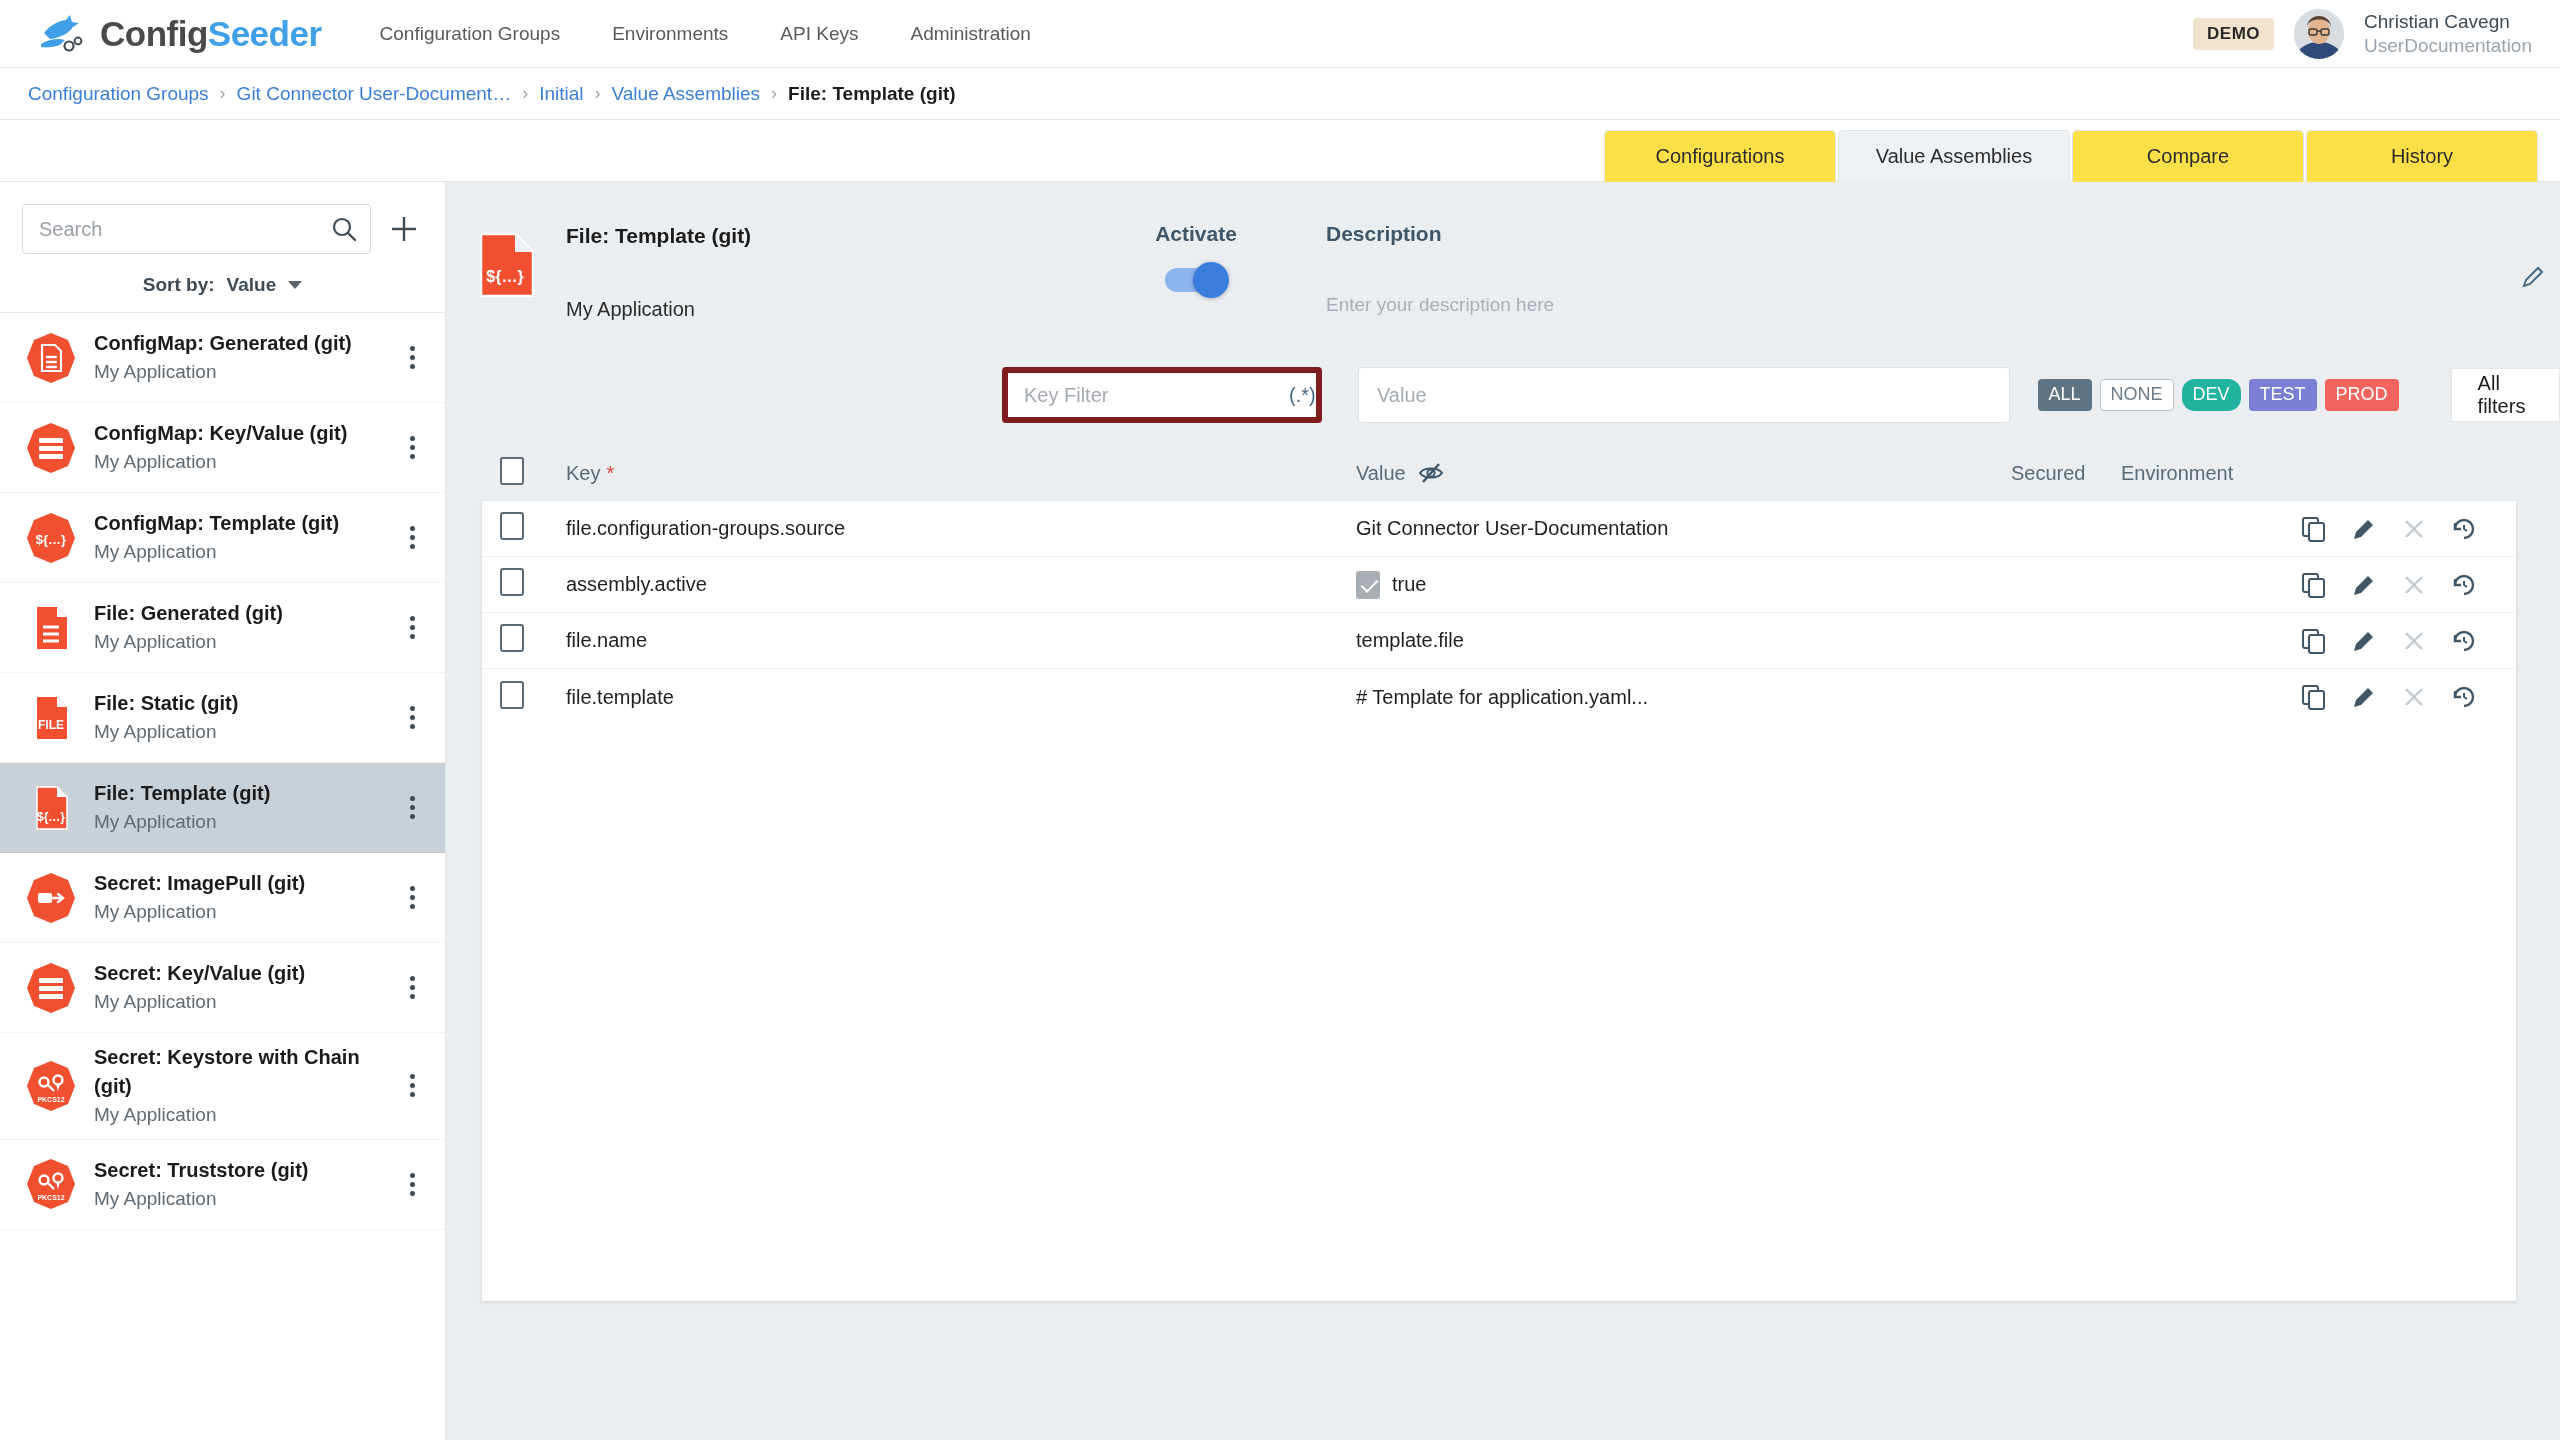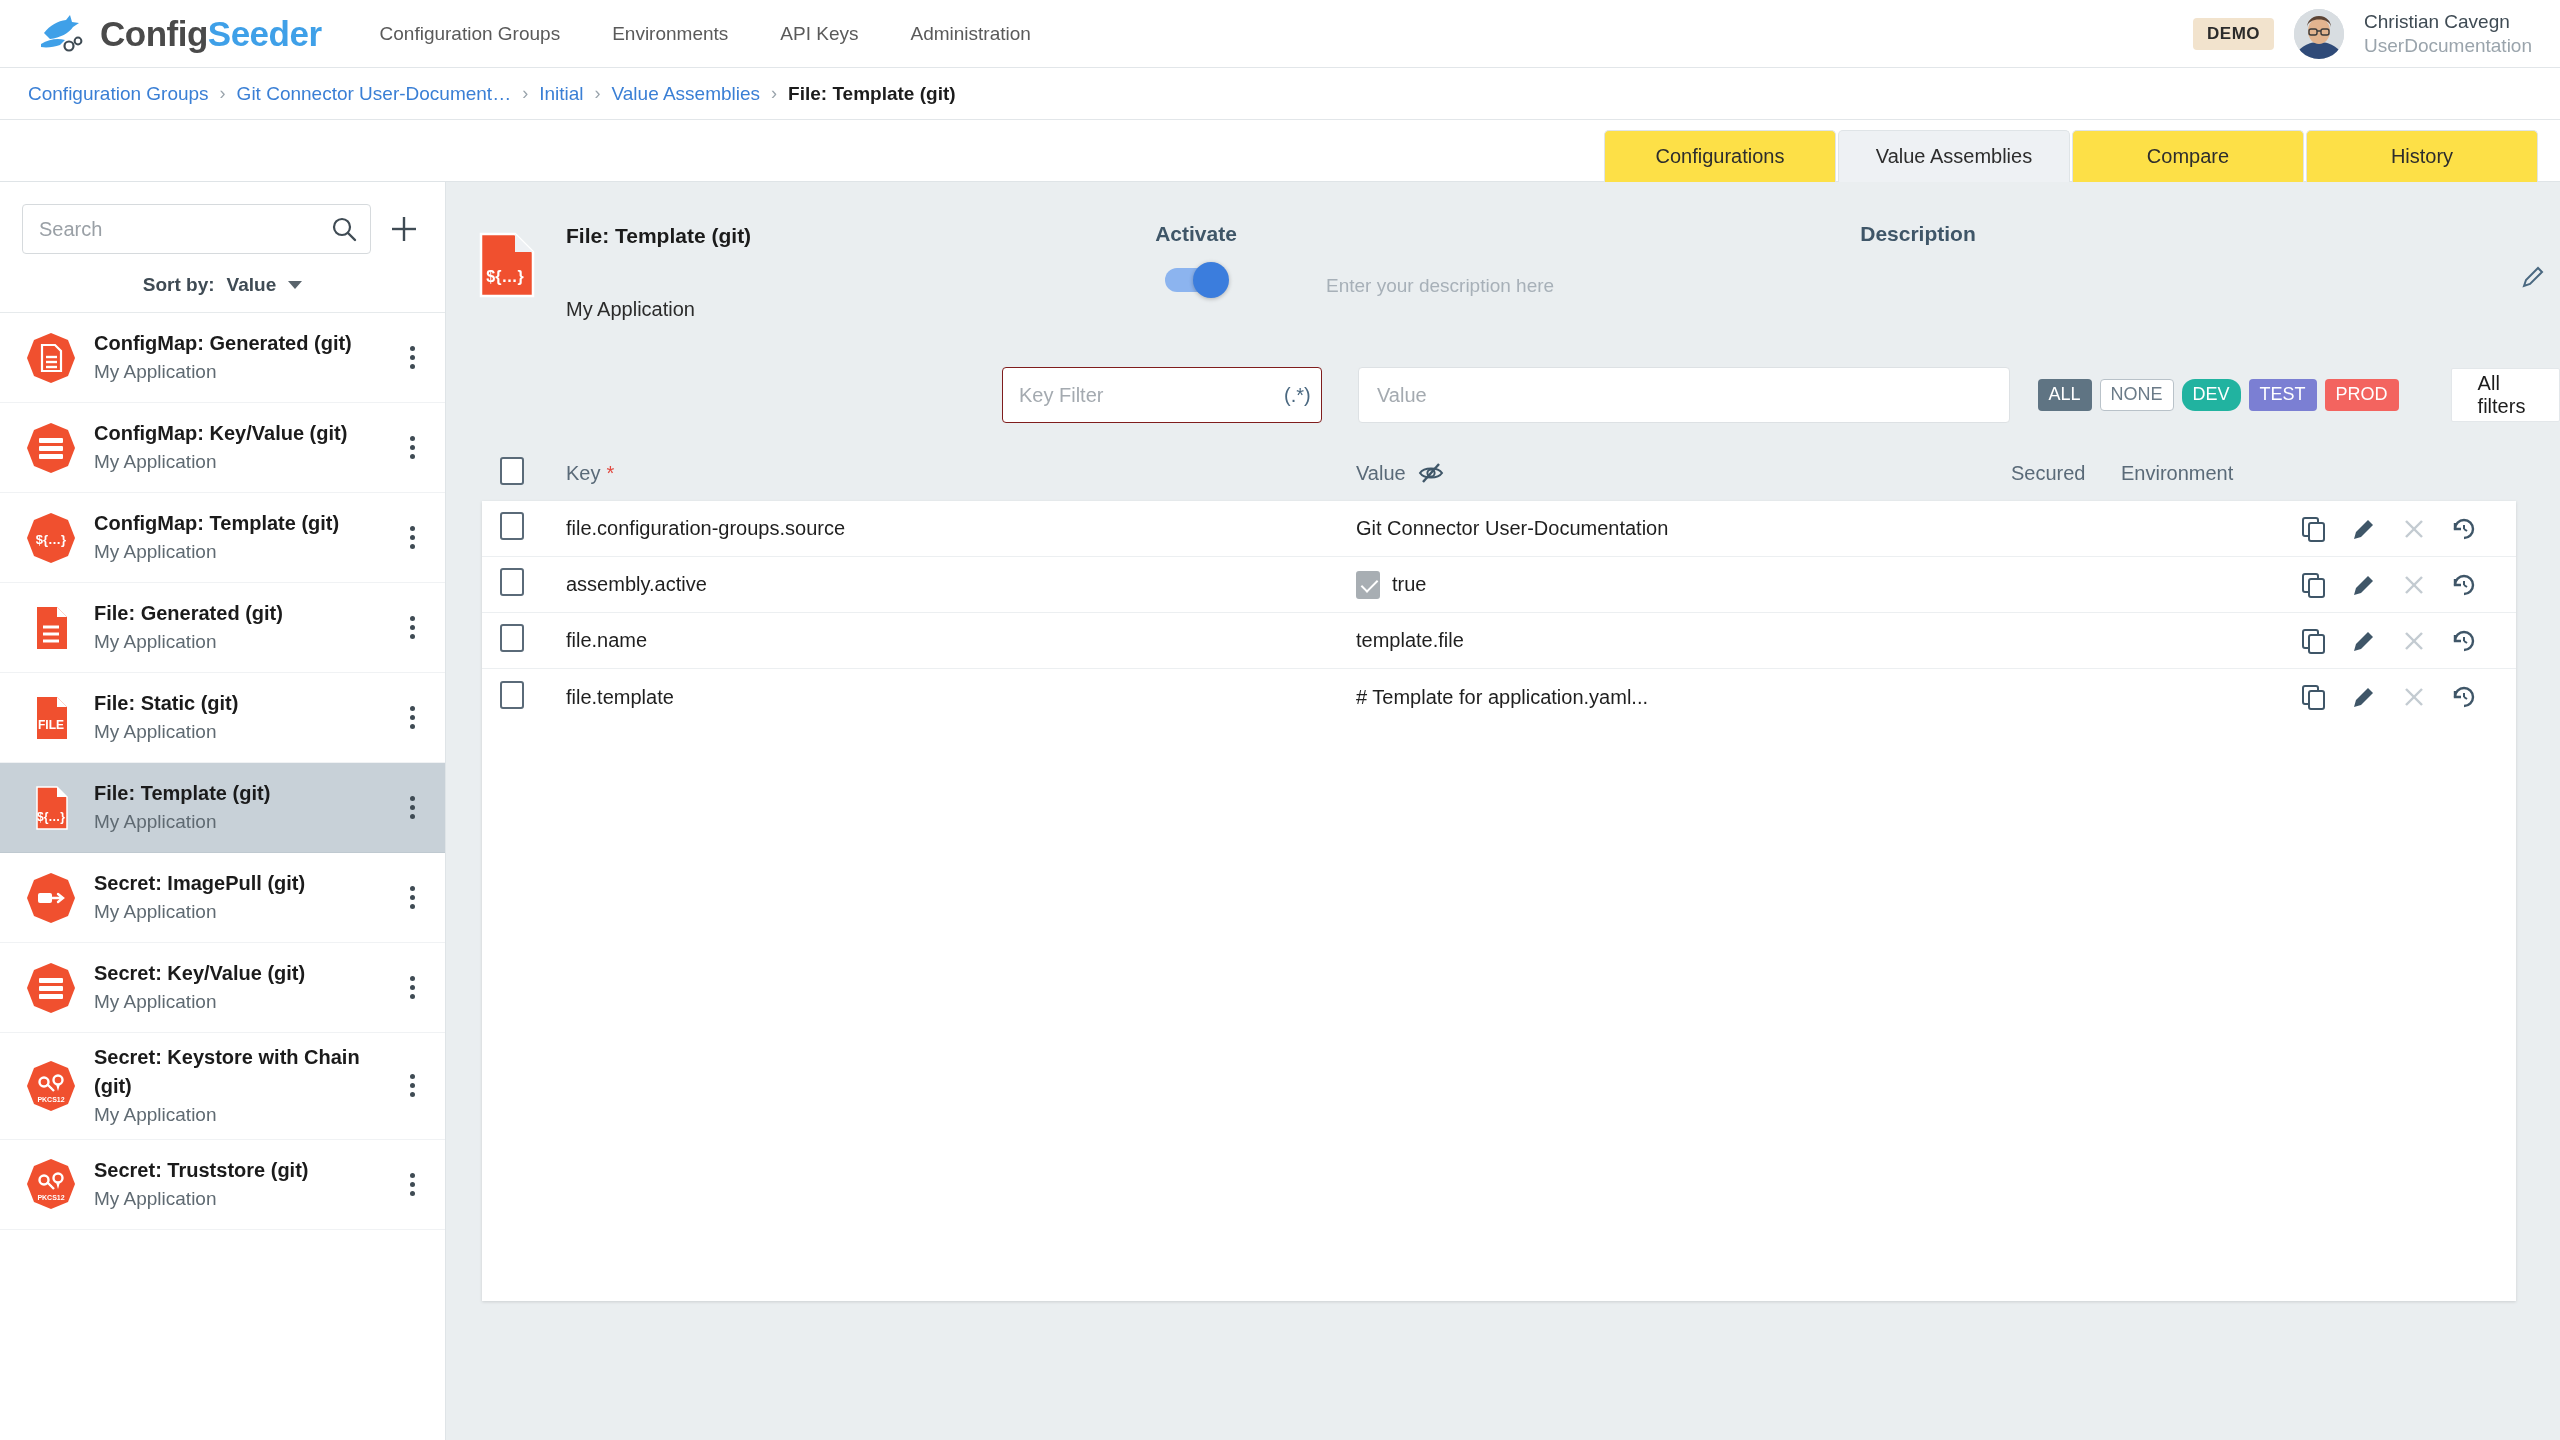--- a/index.html
+++ b/index.html
@@ -172,32 +172,32 @@
     background: #8cb4ef; position: relative; margin: 0 auto;
     cursor: pointer;
   }
   .toggle .knob {
     position: absolute; right: -2px; top: -6px;
     width: 36px; height: 36px; border-radius: 50%;
     background: #3b7ddd;
     box-shadow: 0 1px 4px rgba(0,0,0,.25);
   }
   .dh-desc { flex: 1; padding-top: 4px; padding-right: 50px; position: relative; }
-  .dh-desc .dh-section-label { text-align: center; margin-bottom: 29px; }
+  .dh-desc .dh-section-label { text-align: left; margin-bottom: 48px; }
   .desc-placeholder { font-size: 19px; color: #a7b0b8; }
   .desc-edit { position: absolute; right: 14px; top: 46px; cursor: pointer; }
 
   .filter-row {
     display: flex; align-items: center;
     padding: 46px 0 0 0;
   }
   .keyfilter {
     margin-left: 556px;
     width: 320px; height: 56px;
-    background: #fff; border: 1px solid #7f1d1d; border-radius: 4px;
+    background: #fff; border: 6px solid #7f1d1d; border-radius: 4px;
     display: flex; align-items: center; padding: 0 16px;
   }
   .keyfilter input {
     flex: 1; border: none; outline: none; background: transparent;
     font-size: 20px; color: #333; font-family: "Liberation Sans", sans-serif;
   }
   .keyfilter input::placeholder { color: #a4aab0; }
   .regex-hint { font-size: 20px; color: #4a6880; font-weight: normal; }
 
   .valuefilter {

